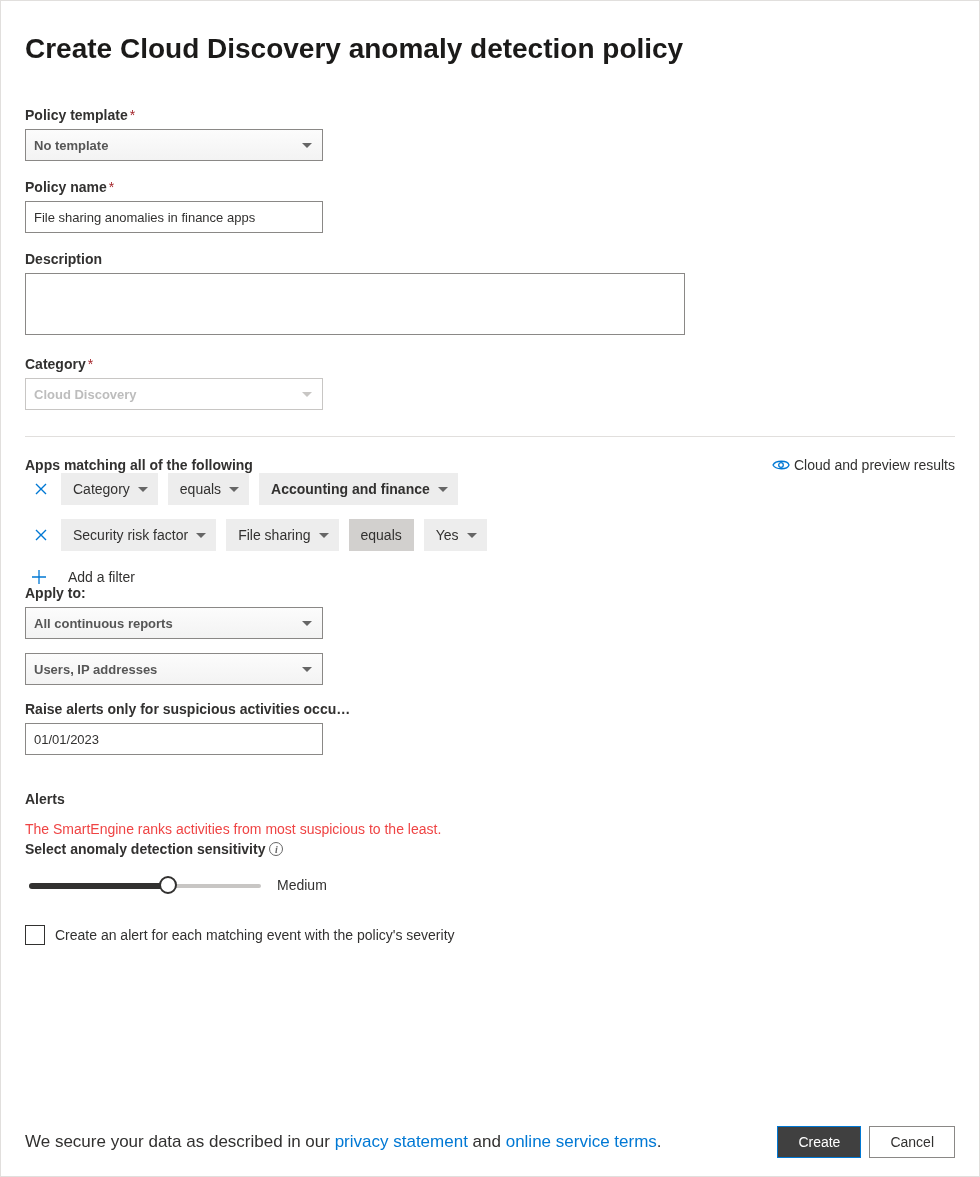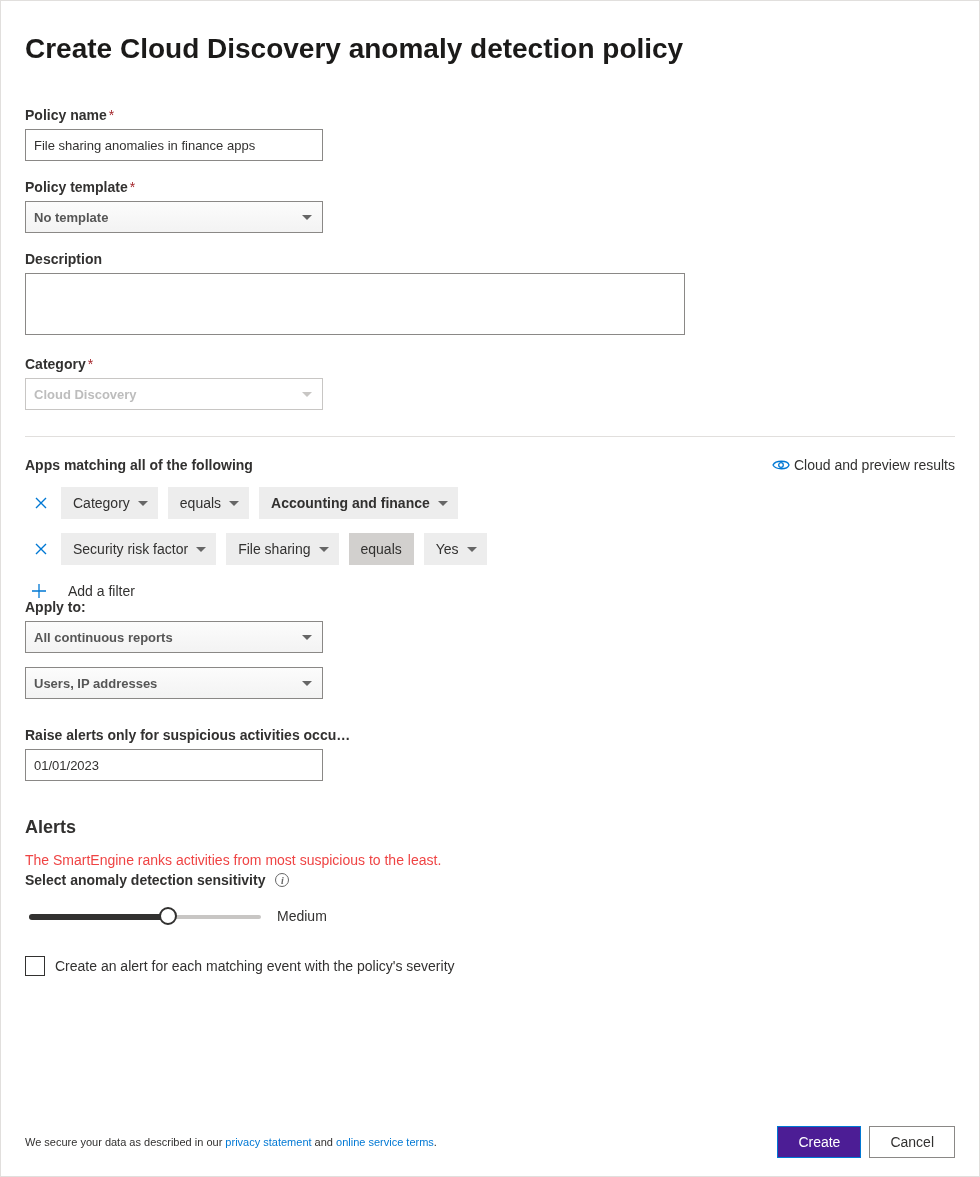--- a/index.html
+++ b/index.html
@@ -79,21 +79,21 @@
   }
   hr.div {
     border:none;
     border-top:1px solid #e1dfdd;
     margin: 26px 0 20px 0;
   }
   .filters-header {
     display:flex;
     justify-content:space-between;
     align-items:flex-end;
-    margin-bottom:14px;
+    margin-bottom:0;
   }
   .filters-title { font-weight:600; }
   .link-action {
     color:#0078d4;
     cursor:pointer;
     display:flex;
     align-items:center;
     gap:6px;
     font-size:14px;
   }
@@ -138,31 +138,31 @@
     cursor:pointer;
   }
   .plus-icon {
     width:16px;height:16px;
     color:#0078d4;
     display:flex;align-items:center;justify-content:center;
   }
   .section-gap { }
   .apply-select { margin-bottom:14px; }
   .alerts-h {
-    font-size:18px;
+    font-size:14px;
     font-weight:700;
     margin: 36px 0 14px 0;
     color:#323130;
   }
   .muted-line { color:#ef4444; font-size:14px; margin-bottom:4px;}
   .sens-label {
     font-weight:600;
     display:flex;
     align-items:center;
-    gap:10px;
+    gap:4px;
     margin-bottom:18px;
   }
   .info-icon {
     width:14px;height:14px;border:1px solid #666;border-radius:50%;
     display:inline-flex;align-items:center;justify-content:center;
     font-size:10px;color:#666;font-style:italic;font-family:Georgia,serif;
   }
   .slider-wrap {
     display:flex;align-items:center;gap:16px;margin-bottom:30px;
     margin-left:4px;
@@ -184,57 +184,57 @@
   .checkbox-row {
     display:flex;align-items:center;gap:10px;margin-bottom:22px;
   }
   .checkbox {
     width:20px;height:20px;border:1px solid #323130;background:#fff;cursor:pointer;
   }
   .footer {
     display:flex;align-items:center;justify-content:space-between;
     position:absolute;left:24px;right:24px;bottom:18px;
   }
-  .footer-text { font-size:11px; color:#323130; }
+  .footer-text { font-size:17px; color:#323130; }
   .footer-text a { color:#0078d4; text-decoration:none; cursor:pointer;}
   .btns { display:flex; gap:8px; }
   .btn {
     height:32px;padding:0 20px;display:flex;align-items:center;justify-content:center;
     font-size:14px;cursor:pointer;border:1px solid #8a8886;background:#fff;
   }
   .btn.primary {
-    background:#4c1d95;border-color:#0078d4;color:#fff;text-align:center;
+    background:#404040;border-color:#0078d4;color:#fff;text-align:center;
   }
   input.plain {
     border:none;background:transparent;width:100%;font-size:13px;outline:none;color:#323130;
     font-family:inherit;padding:0;
   }
 </style>
 </head>
 <body>
 
 <div class="container">
   <h1>Create Cloud Discovery anomaly detection policy</h1>
-
-  <div class="field">
-    <label class="field-label">
-      <span>Policy name</span><span class="req">*</span>
-    </label>
-    <div class="input">
-      <input class="plain" value="File sharing anomalies in finance apps" style="">
-    </div>
-  </div>
 
   <div class="field">
     <label class="field-label">
       <span>Policy template</span><span class="req">*</span>
     </label>
     <div class="select">
       <span>No template</span>
       <span class="chev"></span>
+    </div>
+  </div>
+
+  <div class="field">
+    <label class="field-label">
+      <span>Policy name</span><span class="req">*</span>
+    </label>
+    <div class="input">
+      <input class="plain" value="File sharing anomalies in finance apps" style="">
     </div>
   </div>
 
   <div class="field">
     <label class="field-label">Description</label>
     <textarea class="textarea" style=""></textarea>
   </div>
 
   <div class="field">
     <label class="field-label">
@@ -318,21 +318,21 @@
     <div class="select apply-select">
       <span>All continuous reports</span>
         <span class="chev"></span>
     </div>
     <div class="select">
       <span>Users, IP addresses</span>
         <span class="chev"></span>
     </div>
   </div>
 
-  <div class="field" style="margin-top:28px;">
+  <div class="field" style="margin-top:16px;">
     <label class="field-label">Raise alerts only for suspicious activities occu…</label>
     <div class="input">
       <input class="plain" value="01/01/2023" style="">
     </div>
   </div>
 
   <div class="alerts-h">Alerts</div>
   <div class="muted-line">The SmartEngine ranks activities from most suspicious to the least.</div>
   <div class="sens-label">
     <span>Select anomaly detection sensitivity</span>

